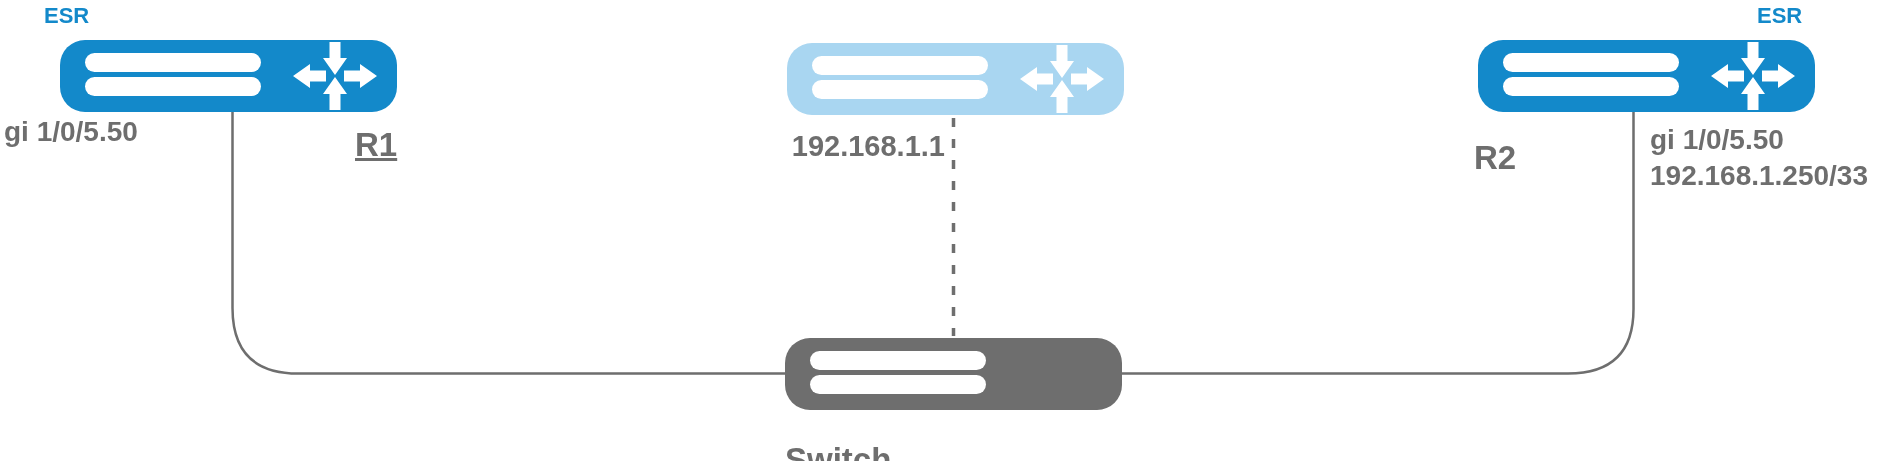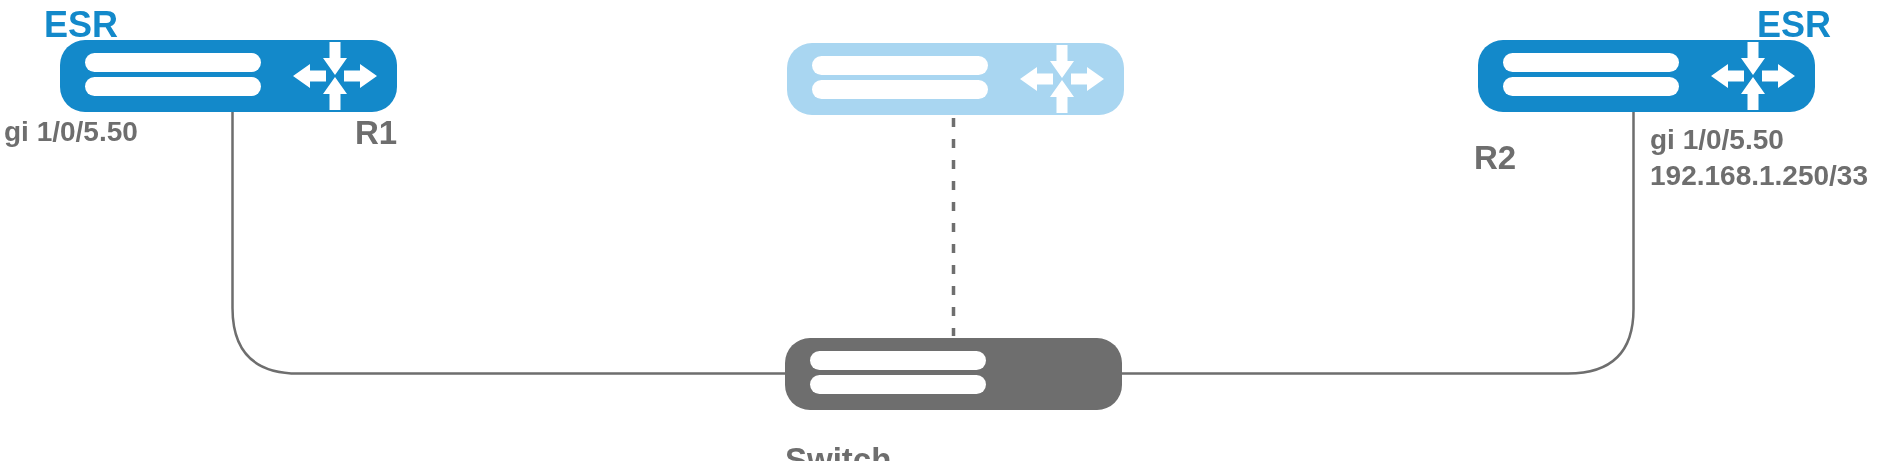--- a/index.html
+++ b/index.html
@@ -29,21 +29,21 @@
   .label {
     position: absolute;
     z-index: 3;
     font-weight: 700;
     color: var(--label-text, #6E6E6E);
     white-space: nowrap;
     line-height: 1.25;
   }
   .label.device-type {
     color: var(--esr-blue, #1389CA);
-    font-size: 36px;
+    font-size: 22px;
   }
   .label.node-name {
     font-size: 33px;
   }
   .label.iface {
     font-size: 28px;
     line-height: 36px;
   }
   .label.vr-ip {
     font-size: 29px;
@@ -72,38 +72,39 @@
     <rect x="25" y="13" width="176" height="19" rx="9.5" fill="#fff"></rect>
     <rect x="25" y="37" width="176" height="19" rx="9.5" fill="#fff"></rect>
     <g fill="#fff">
       <polygon points="0,-5.5 16,-5.5 16,-12 33,0 16,12 16,5.5 0,5.5" transform="translate(284,36)"></polygon>
       <polygon points="0,-5.5 16,-5.5 16,-12 33,0 16,12 16,5.5 0,5.5" transform="translate(266,36) rotate(180)"></polygon>
       <polygon points="0,-5.5 16,-5.5 16,-12 33,0 16,12 16,5.5 0,5.5" transform="translate(275,2) rotate(90)"></polygon>
       <polygon points="0,-5.5 16,-5.5 16,-12 33,0 16,12 16,5.5 0,5.5" transform="translate(275,70) rotate(270)"></polygon>
     </g>
   </svg>
 
-  <div class="label node-name" style="left:355px; top:112px;">R1</div>
+  <div class="label node-name" style="left:355px; top:124px;text-decoration:underline;">R1</div>
 
   <div class="label iface" style="left:4px; top:114px;">
     <div>gi 1/0/5.50</div>
   </div>
 
   <svg class="node" style="left:787px; top:43px;" width="337" height="72" viewBox="0 0 337 72">
     <rect x="0" y="0" width="337" height="72" rx="25" fill="#A9D6F1"></rect>
     <rect x="25" y="13" width="176" height="19" rx="9.5" fill="#fff"></rect>
     <rect x="25" y="37" width="176" height="19" rx="9.5" fill="#fff"></rect>
     <g fill="#fff">
       <polygon points="0,-5.5 16,-5.5 16,-12 33,0 16,12 16,5.5 0,5.5" transform="translate(284,36)"></polygon>
       <polygon points="0,-5.5 16,-5.5 16,-12 33,0 16,12 16,5.5 0,5.5" transform="translate(266,36) rotate(180)"></polygon>
       <polygon points="0,-5.5 16,-5.5 16,-12 33,0 16,12 16,5.5 0,5.5" transform="translate(275,2) rotate(90)"></polygon>
       <polygon points="0,-5.5 16,-5.5 16,-12 33,0 16,12 16,5.5 0,5.5" transform="translate(275,70) rotate(270)"></polygon>
     </g>
   </svg>
 
+  <div class="label vr-ip" style="left:760px; top:128px;">192.168.1.1</div>
 
   <svg class="node" style="left:785px; top:338px;" width="337" height="72" viewBox="0 0 337 72">
     <rect x="0" y="0" width="337" height="72" rx="25" fill="#6E6E6E"></rect>
     <rect x="25" y="13" width="176" height="19" rx="9.5" fill="#fff"></rect>
     <rect x="25" y="37" width="176" height="19" rx="9.5" fill="#fff"></rect>
   </svg>
 
   <div class="label switch-name" style="left:785px; top:439px;">Switch</div>
 
   <div class="label device-type" style="left:1757px; top:2px;">ESR</div>

